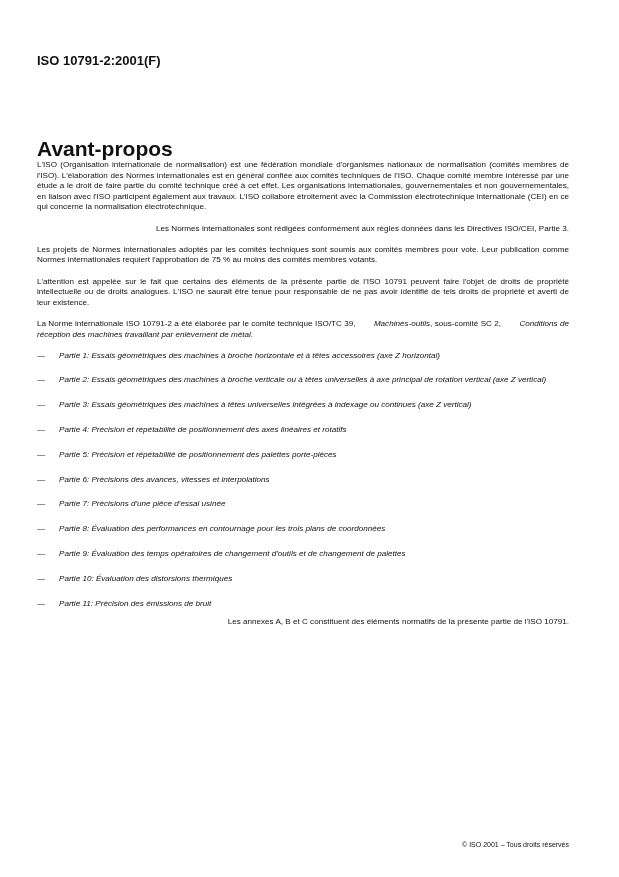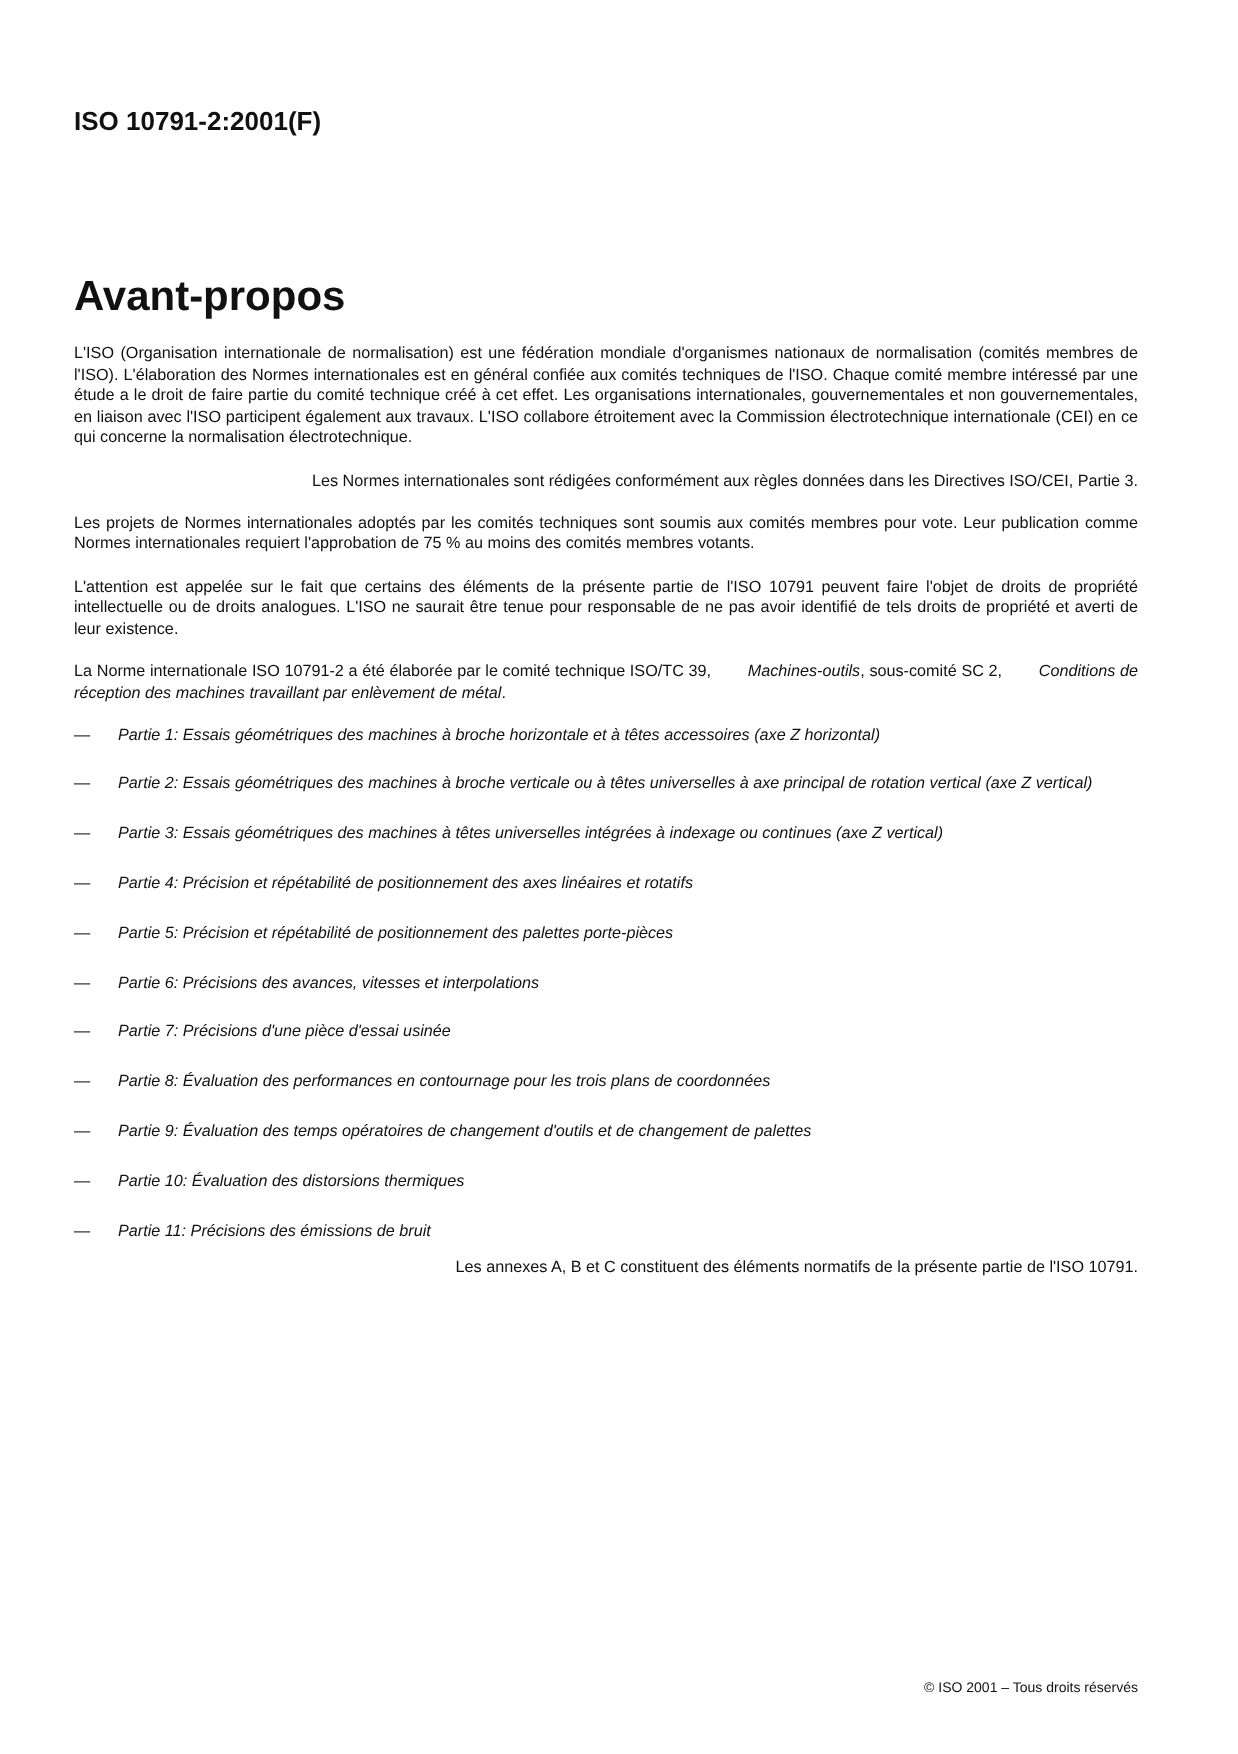--- a/index.html
+++ b/index.html
@@ -1,20 +1,20 @@
 <!DOCTYPE html>
 <html><head>
 <meta charset="utf-8">
 <style>
   html, body { margin: 0; padding: 0; background: #ffffff; }
   body { width: 619px; height: 877px; position: relative; overflow: hidden;
          font-family: "Liberation Sans", sans-serif; color: #111; }
   .header { position: absolute; left: 37px; top: 37px; font-size: 13px; font-weight: bold; margin-top: 16px; }
   .title { position: absolute; left: 37px; top: 137px; font-size: 21px; font-weight: bold; margin: 0; }
-  .body { position: absolute; left: 37px; top: 172px; width: 532px; font-size: 8.1px; line-height: 10.6px; }
+  .body { position: absolute; left: 37px; top: 160px; width: 532px; font-size: 8.1px; line-height: 10.6px; }
   .body p { margin: 0 0 10.6px 0; text-align: justify; }
   .body p.single { text-align: right; }
   .list { margin: 0; padding: 0; list-style: none; }
   .list li { position: relative; padding-left: 22px; margin-bottom: 14.2px; font-style: italic; text-align: justify; }
   .list li .dash { position: absolute; left: 0; top: 0; font-style: normal; }
   .closing { margin-top: -2px !important; }
   i { font-style: italic; padding-left: 16px; }
   .footer-left { position: absolute; left: 37px; top: 840px; font-size: 8.5px; margin-top: 48px; }
   .footer-right { position: absolute; right: 50px; top: 841px; font-size: 7px; }
 </style>
@@ -36,20 +36,20 @@
     <li><span class="dash">—</span><span>Partie 1: Essais géométriques des machines à broche horizontale et à têtes accessoires (axe Z horizontal)</span></li>
     <li><span class="dash">—</span><span>Partie 2: Essais géométriques des machines à broche verticale ou à têtes universelles à axe principal de rotation vertical (axe Z vertical)</span></li>
     <li><span class="dash">—</span><span>Partie 3: Essais géométriques des machines à têtes universelles intégrées à indexage ou continues (axe Z vertical)</span></li>
     <li><span class="dash">—</span><span>Partie 4: Précision et répétabilité de positionnement des axes linéaires et rotatifs</span></li>
     <li><span class="dash">—</span><span>Partie 5: Précision et répétabilité de positionnement des palettes porte-pièces</span></li>
     <li><span class="dash">—</span><span>Partie 6: Précisions des avances, vitesses et interpolations</span></li>
     <li><span class="dash">—</span><span>Partie 7: Précisions d'une pièce d'essai usinée</span></li>
     <li><span class="dash">—</span><span>Partie 8: Évaluation des performances en contournage pour les trois plans de coordonnées</span></li>
     <li><span class="dash">—</span><span>Partie 9: Évaluation des temps opératoires de changement d'outils et de changement de palettes</span></li>
     <li><span class="dash">—</span><span>Partie 10: Évaluation des distorsions thermiques</span></li>
-    <li style="margin-bottom:10px"><span class="dash">—</span><span>Partie 11: Précisions des émissions de bruit</span></li>
+    <li style="margin-bottom:10px"><span class="dash">—</span><span>Partie 11: Précision des émissions de bruit</span></li>
   </ul>
 
   <p class="single closing">Les annexes A, B et C constituent des éléments normatifs de la présente partie de l'ISO 10791.</p>
 </div>
 
 <div class="footer-left">iv</div>
 <div class="footer-right">© ISO 2001 – Tous droits réservés</div>
 
 </body></html>

